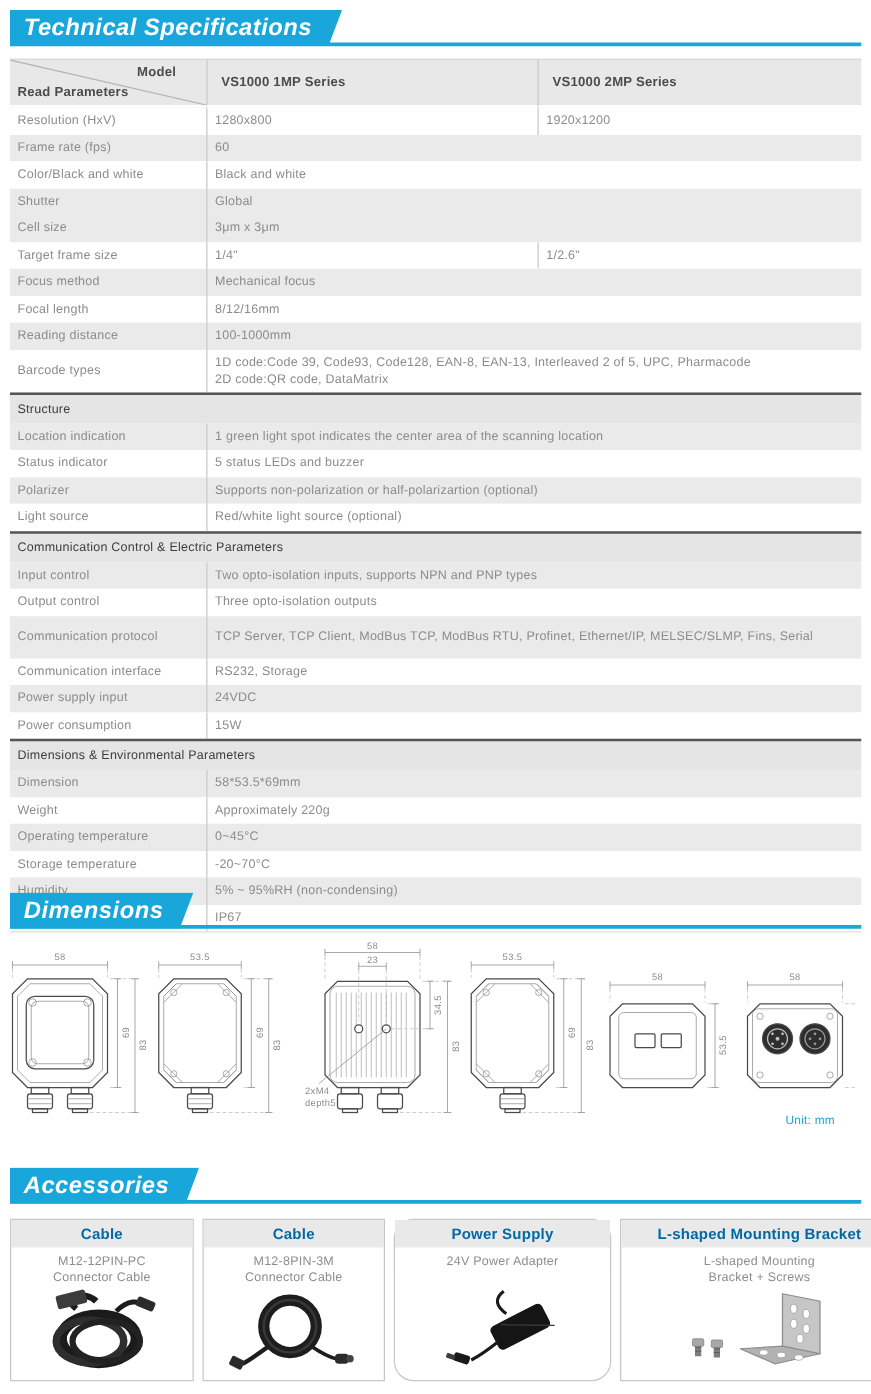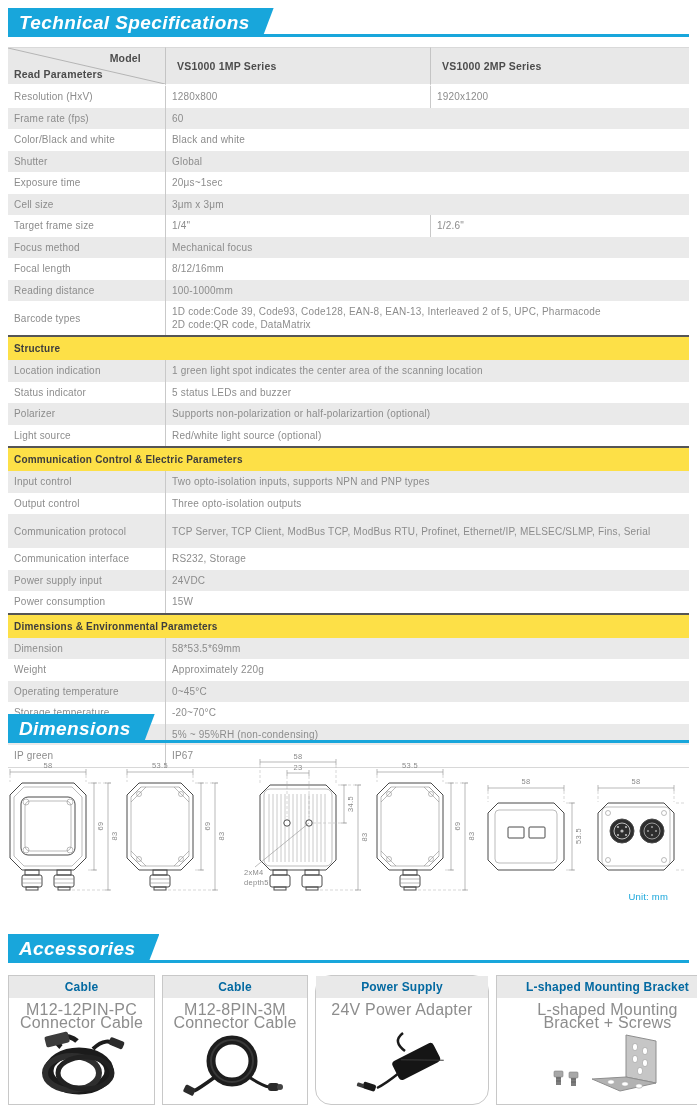--- a/index.html
+++ b/index.html
@@ -33,39 +33,39 @@
   .corner-cell { position:relative; padding:0 !important; }
   .corner-cell svg { position:absolute; left:0; top:0; width:100%; height:100%; }
   .corner-cell .model { position:absolute; top:4px; right:24px; }
   .corner-cell .rp { position:absolute; bottom:4px; left:6px;margin-top:42px; }
   .spec-table tbody td { height:19.5px; padding:1px 8px 1px 6px; vertical-align:middle; }
   .spec-table tbody td.val { border-left:1px solid #c9c9c9; white-space:pre-line; line-height:13px; }
   .spec-table tbody tr.gray td { background:#eaeaea; }
   .spec-table tbody tr.white td { background:#fff; }
   .spec-table tbody tr.tall td { height:32px; }
   .spec-table tbody tr.section td {
-    border-top:2px solid #555; height:21px; background:#fde047;
-    font-weight:bold; color:#3d3d3d; padding-left:6px;
+    border-top:2px solid #555; height:21px; background:#e5e5e5;
+    font-weight:normal; color:#3d3d3d; padding-left:6px;
   }
   
   .dims-svg { position:absolute; left:8px; top:753px; }
   .dims-svg .body { fill:none; stroke:#4a4a4a; stroke-width:1; }
   .dims-svg .bodyf { fill:#fff; stroke:#4a4a4a; stroke-width:1; }
   .dims-svg .thin { fill:none; stroke:#8f8f8f; stroke-width:.6; }
   .dims-svg .dim  { stroke:#9b9b9b; stroke-width:.7; }
   .dims-svg .dash { stroke:#bcbcbc; stroke-width:.6; stroke-dasharray:3 2; }
   .dims-svg .fin  { stroke:#a0a0a0; stroke-width:.55; }
   .dims-svg .dimtext { font-family:"Liberation Sans","DejaVu Sans",sans-serif; font-size:7.5px; fill:#8b8b8b; letter-spacing:.3px; }
   .unit-note { position:absolute; left:590px; top:891px; width:78px; text-align:right; font-size:9.5px; color:var(--accent); letter-spacing:.2px; }
   
   .cards { position:absolute; left:8px; top:975px; display:flex; gap:7px; }
   .card { border:1px solid #c8c8c8; background:#fff; height:130px; box-sizing:border-box; }
   .card-1 { width:147px; } .card-2 { width:146px; } .card-3 { width:174px;border-radius:16px; } .card-4 { width:223px; }
   .card .head { background:#e9e9e9; height:22px; line-height:22px; text-align:center; font-weight:bold; font-size:12px; color:#0369a1; letter-spacing:.2px; }
-  .card .desc { text-align:center; font-size:16px; color:#8d8d8d; line-height:13px; padding-top:5px; height:30px; box-sizing:border-box; white-space:pre-line; letter-spacing:.2px; }
+  .card .desc { text-align:center; font-size:10px; color:#8d8d8d; line-height:13px; padding-top:5px; height:30px; box-sizing:border-box; white-space:pre-line; letter-spacing:.2px; }
   .card .img { display:flex; justify-content:center; align-items:center; height:72px; }
 </style>
 </head>
 <body>
 
 <div class="page">
 
   <div class="badge-row" id="tech-badge-row">
     <div class="underline"></div>
     <span class="badge">Technical Specifications</span>
@@ -100,24 +100,20 @@
           <td class="param">Frame rate (fps)</td>
           <td colspan="2" class="val">60</td>
         </tr>
         <tr class="white">
           <td class="param">Color/Black and white</td>
           <td colspan="2" class="val">Black and white</td>
         </tr>
         <tr class="gray">
           <td class="param">Shutter</td>
           <td colspan="2" class="val">Global</td>
-        </tr>
-        <tr class="white">
-          <td class="param">Exposure time</td>
-          <td colspan="2" class="val">20μs~1sec</td>
         </tr>
         <tr class="gray">
           <td class="param">Cell size</td>
           <td colspan="2" class="val">3μm x 3μm</td>
         </tr>
         <tr class="white">
           <td class="param">Target frame size</td>
           <td class="val">1/4"</td>
           <td class="val">1/2.6"</td>
         </tr>

